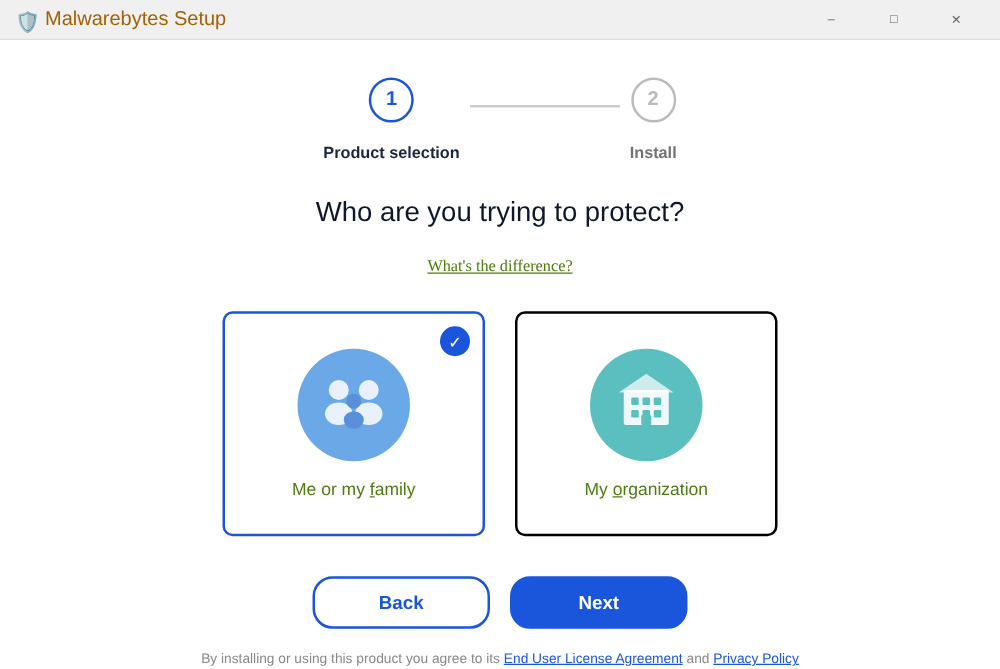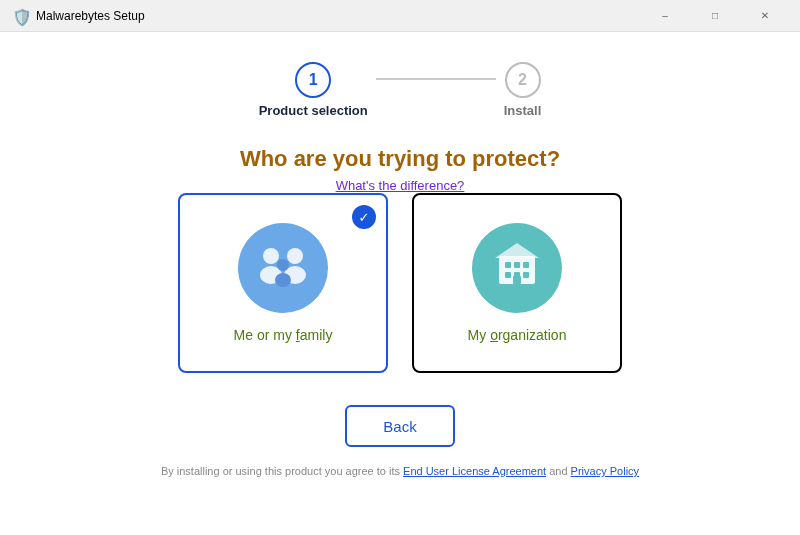--- a/index.html
+++ b/index.html
@@ -21,22 +21,22 @@
       padding: 0 12px;
       border-bottom: 1px solid #ddd;
       user-select: none;
     }
     .titlebar-icon {
       width: 16px;
       height: 16px;
       margin-right: 8px;
     }
     .titlebar-title {
-      font-size: 12px;
-      color: #000000;
+      font-size: 16px;
+      color: #a16207;
       flex: 1;
     }
     .titlebar-controls {
       display: flex;
       gap: 4px;
     }
     .titlebar-btn {
       width: 46px;
       height: 32px;
       display: flex;
@@ -83,48 +83,50 @@
       border: 2.5px solid #1a56db;
       color: #1a56db;
       background: #fff;
     }
     .step-circle.inactive {
       border: 2px solid #bbb;
       color: #bbb;
       background: #fff;
     }
     .step-label {
-      margin-top: 5px;
+      margin-top: 16px;
       font-size: 13px;
       font-weight: 600;
       text-align: right;
     }
     .step-label.active { color: #1a2540; }
     .step-label.inactive { color: #737373; }
     .step-line {
       width: 120px;
       height: 2px;
       background: #ccc;
       margin: 0 8px;
       margin-bottom: 22px;
     }
 
     
     .question {
       font-size: 22px;
-      font-weight: 700;
-      color: #a16207;
-      margin-bottom: 6px;
+      font-weight: 400;
+      color: #0f172a;
+      margin-bottom: 22px;
       text-align: center;
     }
     .difference-link {
       font-size: 13px;
-      color: #6d28d9;
+      color: #4d7c0f;
       text-decoration: underline;
       cursor: pointer;
+      margin-bottom: 28px;
+      font-family: Liberation Serif, serif;
     }
 
     
     .cards {
       display: flex;
       gap: 24px;
       margin-bottom: 32px;
     }
     .card {
       width: 210px;
@@ -179,25 +181,25 @@
     }
 
     
     
     .buttons {
       display: flex;
       gap: 16px;
       margin-bottom: 18px;
     }
     .btn {
-      width: 110px;
+      width: 142px;
       height: 42px;
-      border-radius: 6px;
+      border-radius: 16px;
       font-size: 15px;
-      font-weight: 400;
+      font-weight: 700;
       cursor: pointer;
       border: 2px solid #1a56db;
     }
     .btn-back {
       background: #fff;
       color: #1a56db;
     }
     .btn-next {
       background: #1a56db;
       color: #fff;
@@ -290,19 +292,20 @@
           <rect x="26" y="38" width="8" height="8" fill="#5bbfbf" rx="1"></rect>
         </svg>
       </div>
       <span class="card-label">My <span class="underline-char">o</span>rganization</span>
     </div>
 
   </div>
 
   <div class="buttons">
     <button class="btn btn-back">Back</button>
+    <button class="btn btn-next">Next</button>
   </div>
 
   <div class="footer">
     <span>By installing or using this product you agree to its </span><a>End User License Agreement</a><span> and </span><a>Privacy Policy</a>
   </div>
 
 </div>
 
 </body></html>

